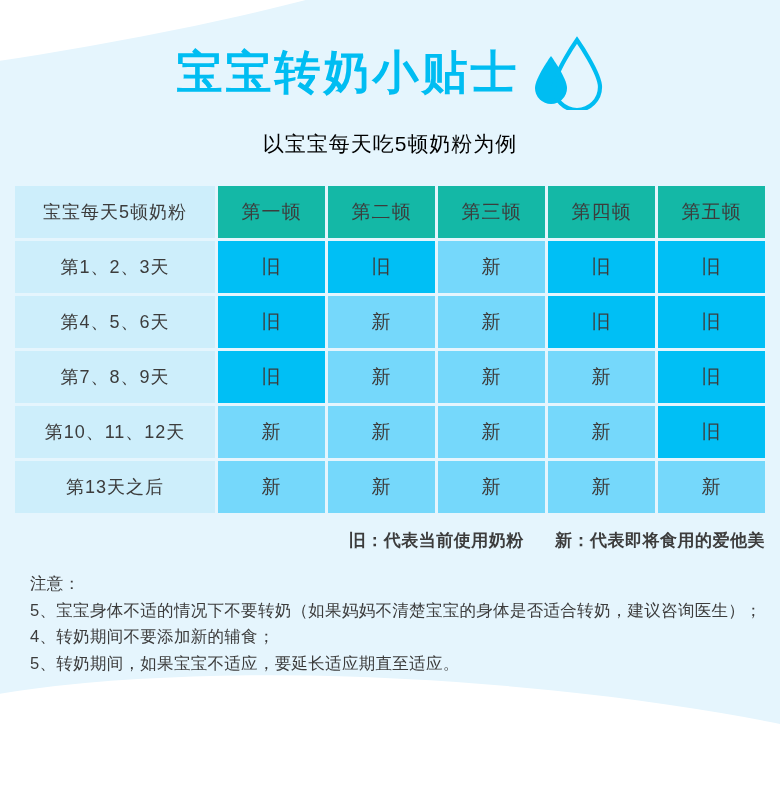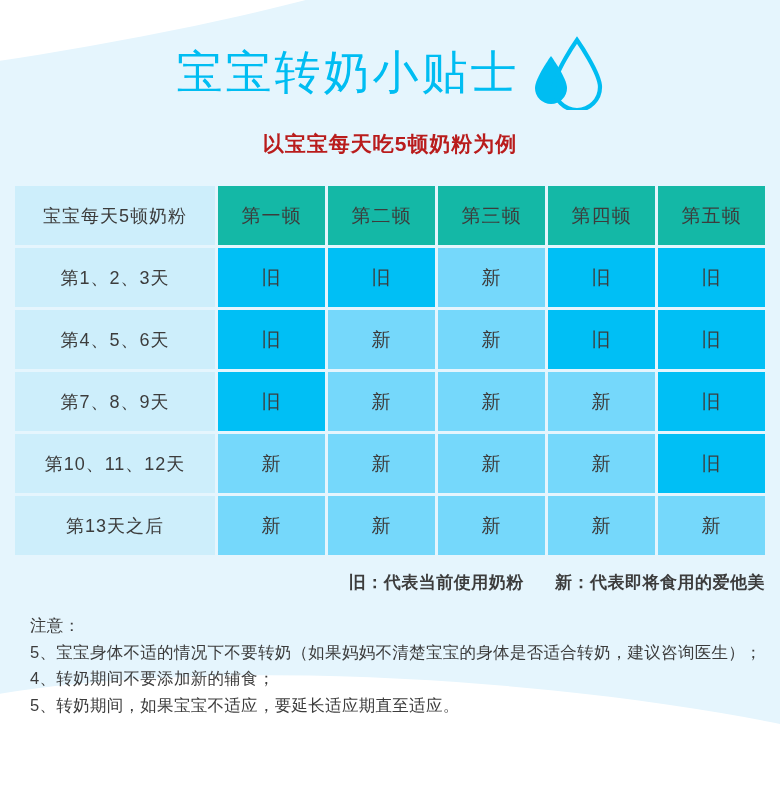--- a/index.html
+++ b/index.html
@@ -31,34 +31,34 @@
   }
 
   .page { position:relative; z-index:2; width:780px; height:800px; }
 
   
   .header { padding-top:34px; text-align:center; }
   .title-row {
     display:flex; align-items:center; justify-content:center; gap:10px;
   }
   .title {
-    font-size:46px; font-weight:normal; color:#00bdf2;
+    font-size:46px; font-weight:bold; color:#00bdf2;
     letter-spacing:3px; line-height:1.15;
   }
   .drops { width:74px; height:76px; display:block; }
   .subtitle {
-    margin-top:20px; font-size:21px; color:#b91c1c;
-    letter-spacing:1px; font-weight:700;
+    margin-top:20px; font-size:21px; color:#000000;
+    letter-spacing:1px; font-weight:400;
   }
 
   
   .table-wrap { margin:28px 15px 0 15px; }
   .trow { display:flex; gap:3px; margin-bottom:3px; }
   .cell {
-    height:59px; display:flex; align-items:center; justify-content:center;
+    height:52px; display:flex; align-items:center; justify-content:center;
     font-size:19px; color:#3c3c3c; letter-spacing:1px;
   }
   .cell.label { flex:0 0 200px; background:#cdeefb; font-size:18px; }
   .cell.head  { flex:1 1 0; background:#14b8a6; }
   .cell.old   { flex:1 1 0; background:#00bff5; }
   .cell.new   { flex:1 1 0; background:#75d8fb; }
 
   
   .legend {
     margin:16px 15px 0 0; text-align:right;

